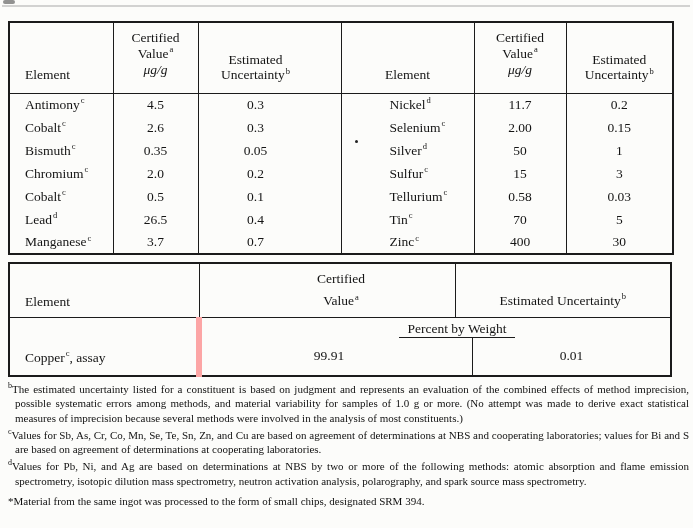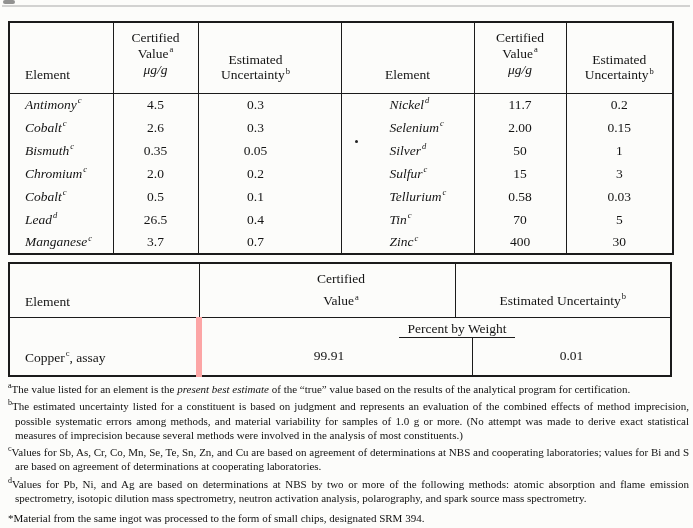--- a/index.html
+++ b/index.html
@@ -26,21 +26,21 @@
   .tbl-top td:last-child{border-right:none;}
   .tbl-top tr.hdr{height:71px;}
   .tbl-top tr.hdr td{border-bottom:1px solid #1b1b1b;}
   .tbl-top tr.r{height:23px;}
   .h-el-l{vertical-align:bottom;text-align:left;padding:0 0 10px 15px;}
   .h-el-c{vertical-align:bottom;text-align:center;padding-bottom:10px;}
   .h-cert{vertical-align:top;text-align:center;padding-top:7px;line-height:15.5px;}
   .h-unc{vertical-align:bottom;text-align:center;padding-bottom:10px;line-height:15.5px;}
   .unit{font-style:italic;margin-top:1px;}
   .pr{padding-right:28px;}
-  .el{vertical-align:middle;text-align:left;padding-left:15px;font-size:14px;font-style:italic;}
+  .el{vertical-align:middle;text-align:left;padding-left:15px;font-size:14px;}
   .el.ind{padding-left:48px;}
   .num{vertical-align:middle;text-align:center;}
 
   
   .tbl-bot{position:absolute;left:8px;top:262px;width:662px;border:2px solid #1b1b1b;}
   .tbl-bot td{font-size:13.5px;}
   .tbl-bot tr.hdr{height:54px;}
   .tbl-bot tr.hdr td{border-bottom:1px solid #1b1b1b;}
   .tbl-bot tr.cop{height:57px;}
   .bh-el{vertical-align:bottom;text-align:left;padding:0 0 7px 15px;border-right:1px solid #1b1b1b;}
@@ -193,20 +193,19 @@
             <div class="pbw-v pbw-left">99.91</div>
             <div class="pbw-v pbw-right">0.01</div>
           </div>
         </div>
       </td>
     </tr>
   </tbody>
     </table>
 
   <div class="footnotes">
-    <p class="fn"><sup class="fm">a</sup><span>The value listed for an element is the </span><i>present best estimate</i><span> of the “true” value based on the results of the analytical program for certification.</span></p>
     <p class="fn"><sup class="fm">b</sup><span>The estimated uncertainty listed for a constituent is based on judgment and represents an evaluation of the combined effects of method imprecision, possible systematic errors among methods, and material variability for samples of 1.0 g or more.  (No attempt was made to derive exact statistical measures of imprecision because several methods were involved in the analysis of most constituents.)</span></p>
     <p class="fn"><sup class="fm">c</sup><span>Values for Sb, As, Cr, Co, Mn, Se, Te, Sn, Zn, and Cu are based on agreement of determinations at NBS and cooperating laboratories; values for Bi and S are based on agreement of determinations at cooperating laboratories.</span></p>
     <p class="fn"><sup class="fm">d</sup><span>Values for Pb, Ni, and Ag are based on determinations at NBS by two or more of the following methods:  atomic absorption and flame emission spectrometry, isotopic dilution mass spectrometry, neutron activation analysis, polarography, and spark source mass spectrometry.</span></p>
     <p class="fn fn-star"><span>*</span><span>Material from the same ingot was processed to the form of small chips, designated SRM 394.</span></p>
   </div>
 
 </div>
 
 </body></html>

